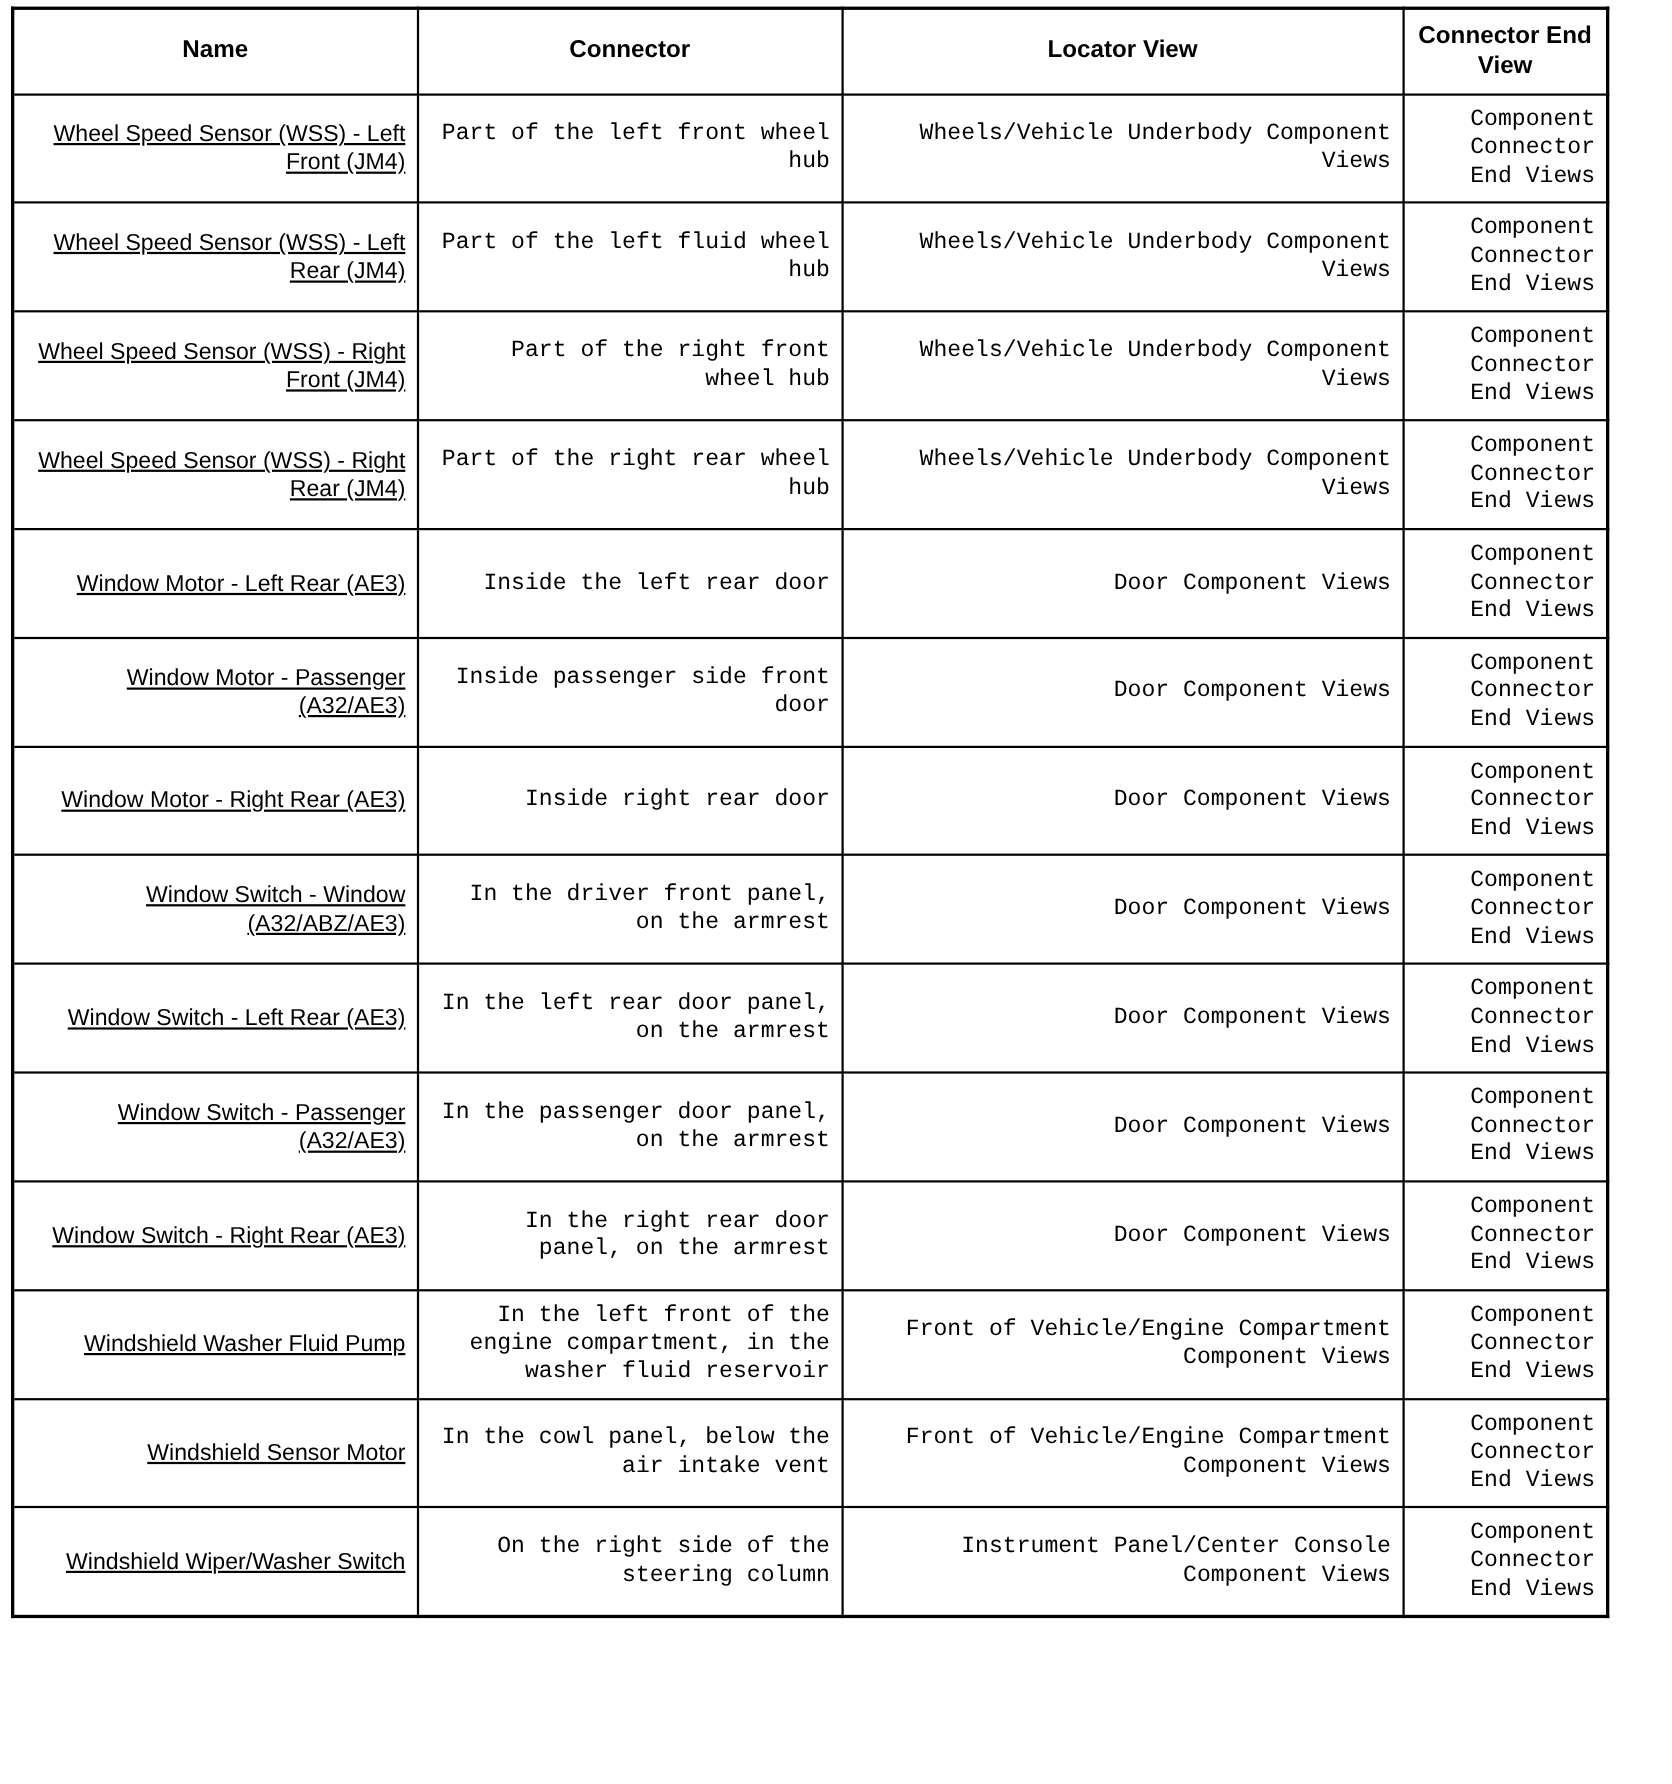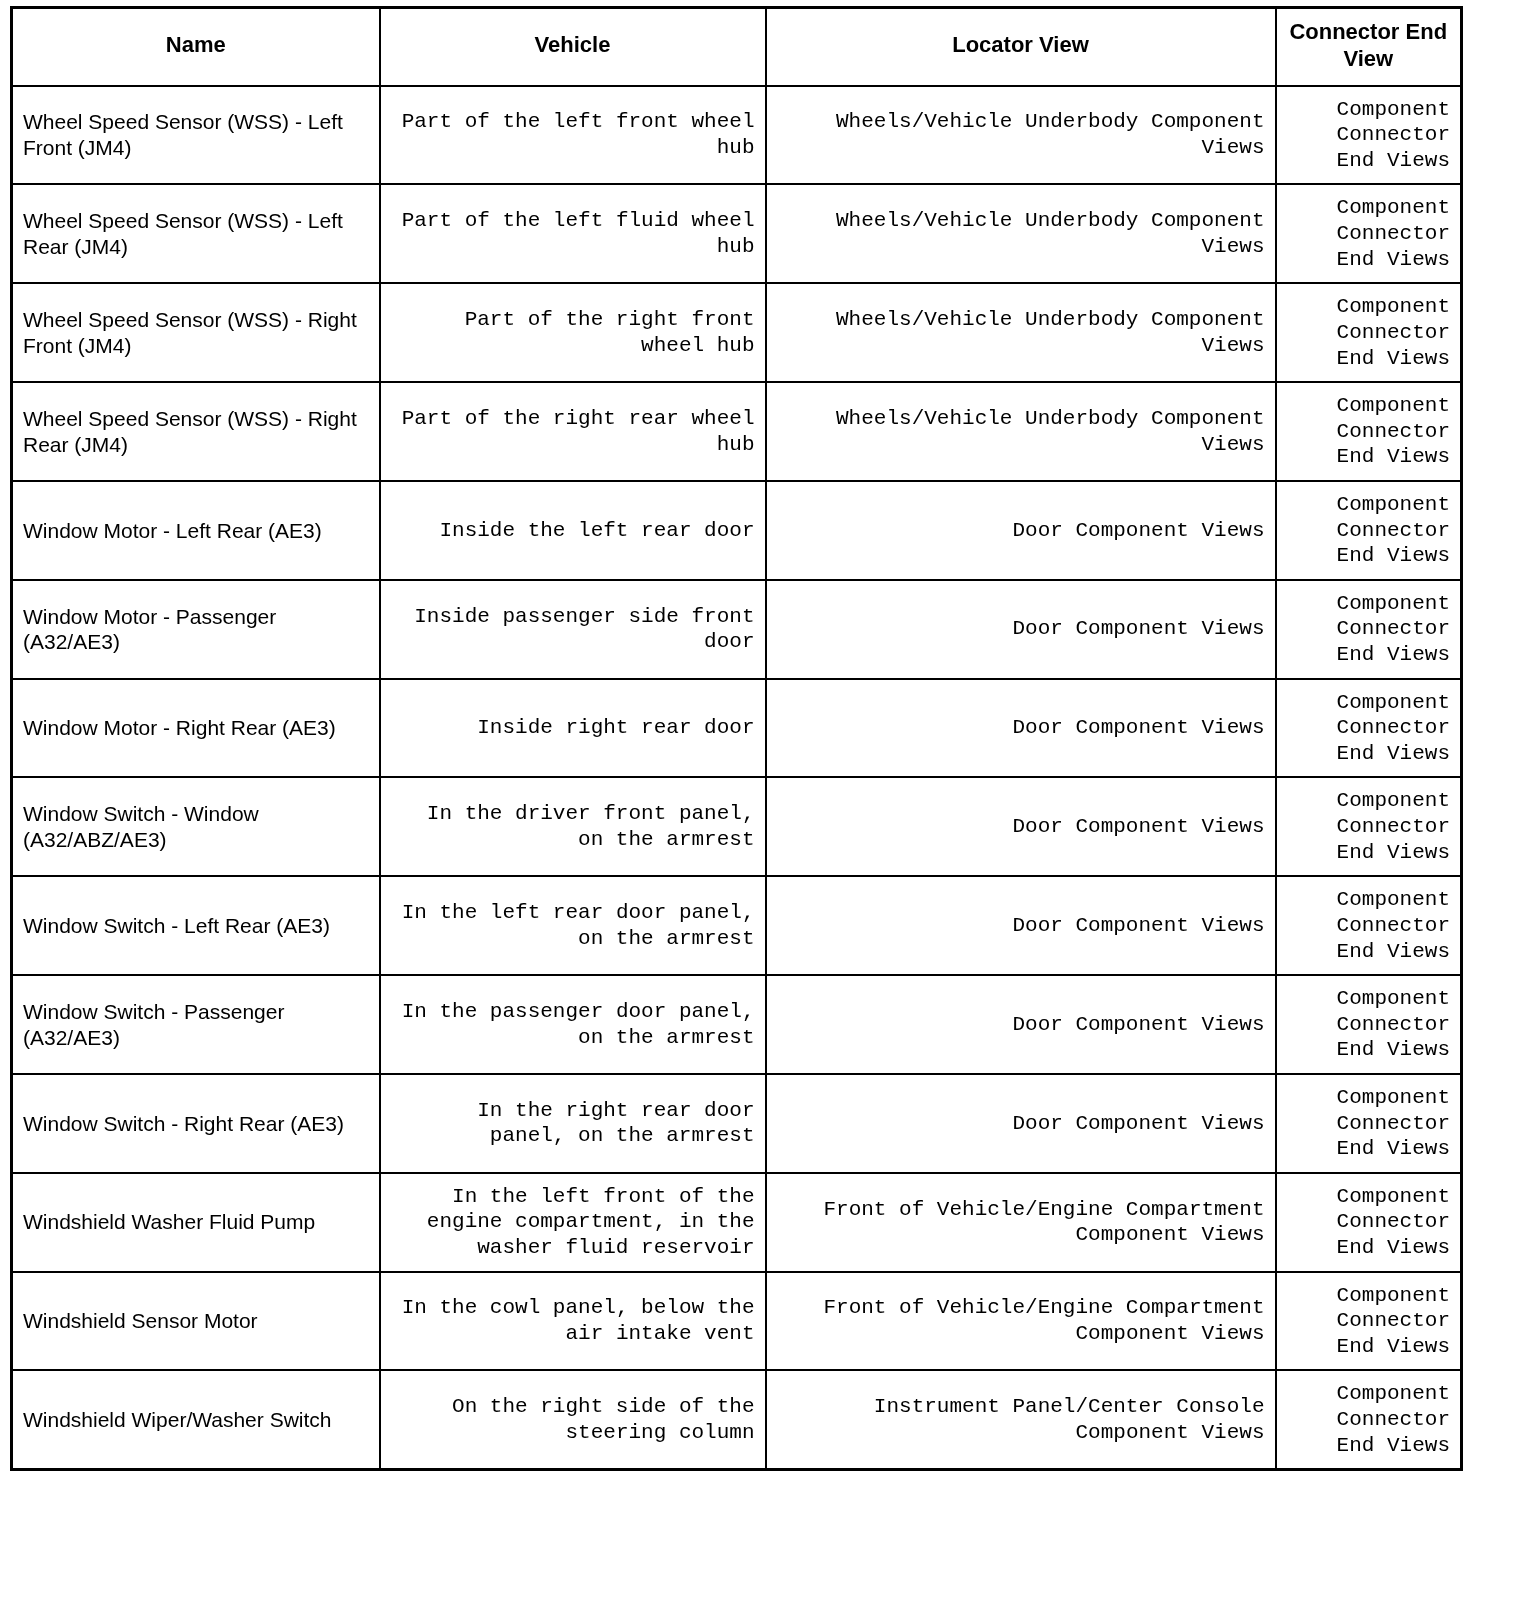--- a/index.html
+++ b/index.html
@@ -39,21 +39,22 @@
   table.component-table thead th {
     font-weight: bold;
     text-align: center;
     padding: 10px 8px 12px 8px;
     font-size: 22px;
   }
   table.component-table tbody td {
     padding: 10px 10px;
   }
   td.name-cell {
-    text-align: left;
+    text-align: right;
+    text-decoration: underline;
   }
   td.location-cell,
   td.locator-cell,
   td.connector-cell {
     text-align: right;
     font-family: Liberation Mono, monospace;
   }
   td.connector-cell {
     padding-left: 8px;
     padding-right: 4px;
@@ -66,21 +67,21 @@
   <table class="component-table">
     <colgroup>
       <col class="c-name">
       <col class="c-location">
       <col class="c-locator">
       <col class="c-connector">
     </colgroup>
     <thead>
       <tr>
         <th>Name</th>
-        <th>Vehicle</th>
+        <th>Connector</th>
         <th>Locator View</th>
         <th>Connector End View</th>
       </tr>
     </thead>
     <tbody id="table-body">
         <tr>
           <td class="name-cell">Wheel Speed Sensor (WSS) - Left Front (JM4)</td>
           <td class="location-cell">Part of the left front wheel hub</td>
           <td class="locator-cell">Wheels/Vehicle Underbody Component Views</td>
           <td class="connector-cell">Component Connector End Views</td>

